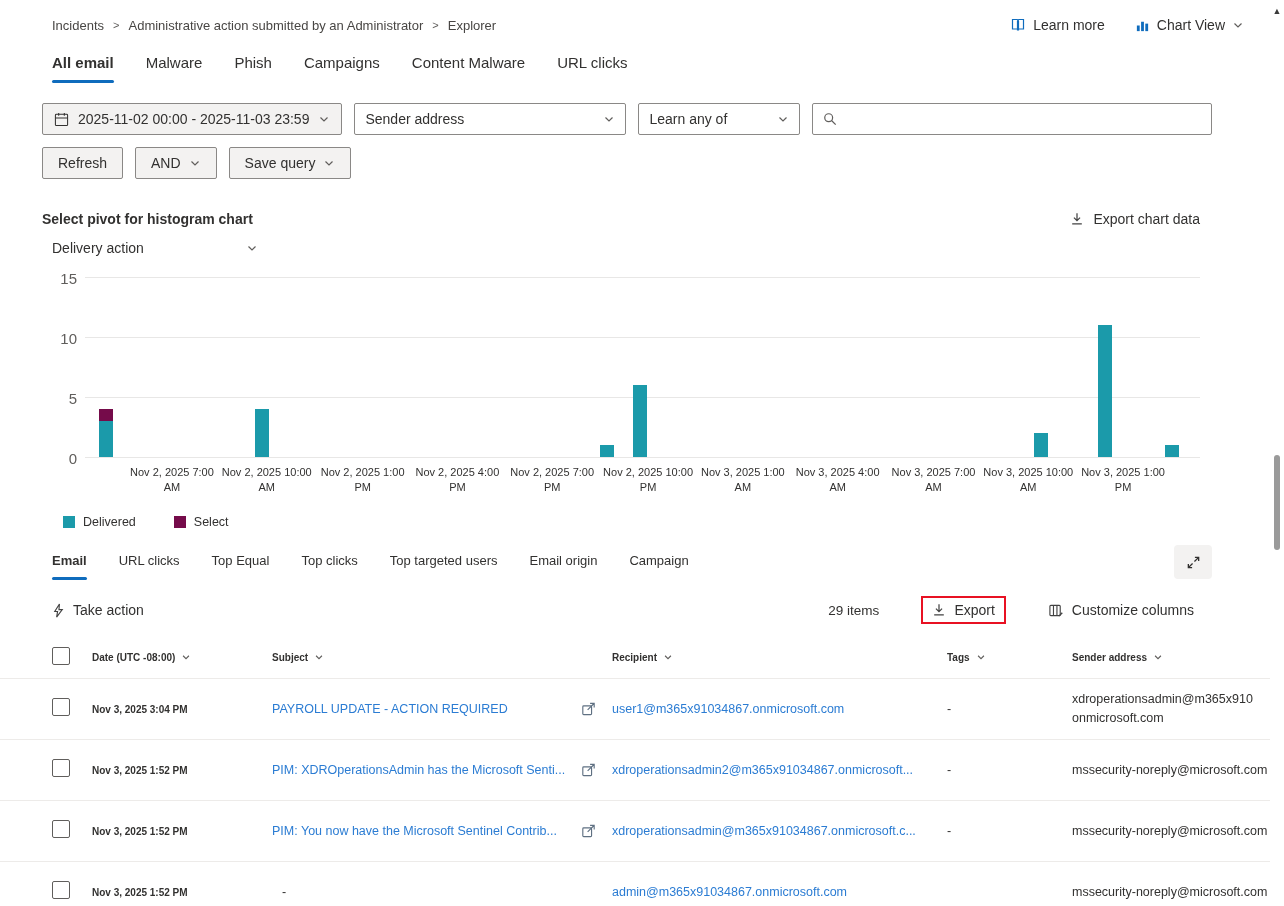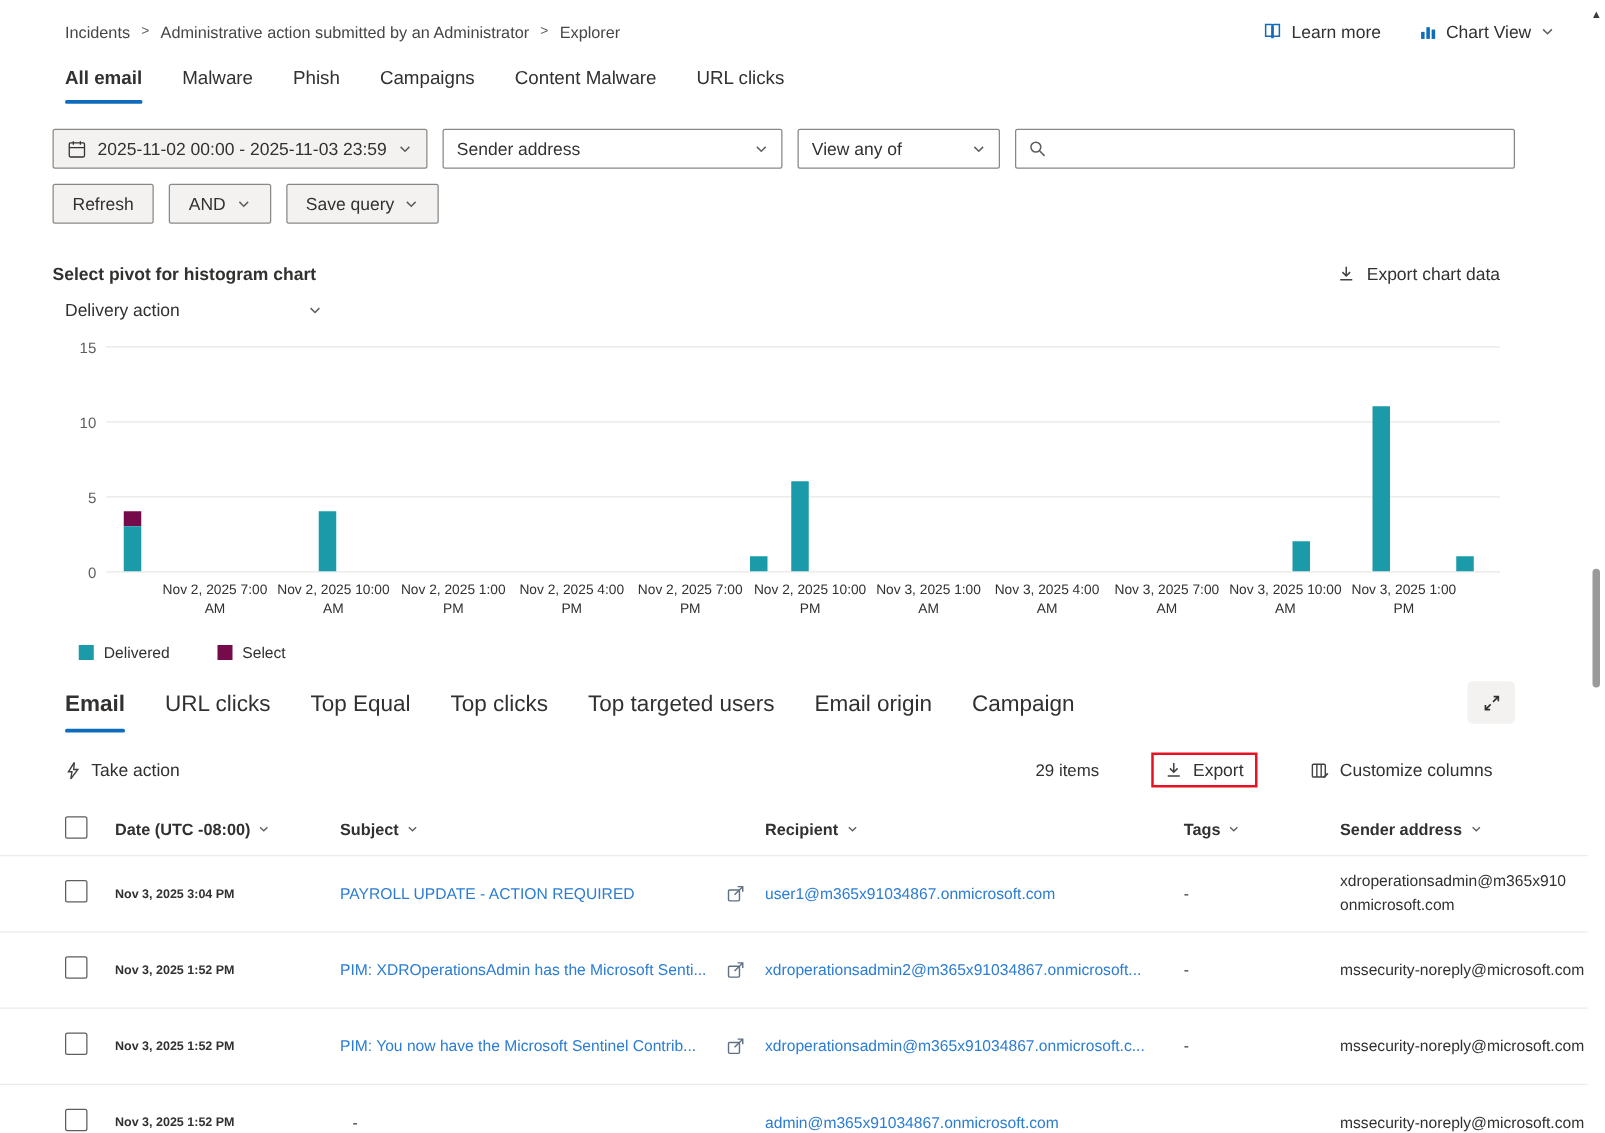--- a/index.html
+++ b/index.html
@@ -41,46 +41,46 @@
   
   .pivot-row{display:flex;justify-content:space-between;align-items:center;margin:32px 84px 0 42px;}
   .pivot-label{font-weight:700;font-size:14px;}
   .export-chart{display:flex;align-items:center;gap:9px;font-size:14px;cursor:pointer;}
   .pivot-select{margin:13px 0 0 52px;width:206px;display:flex;justify-content:space-between;align-items:center;
         font-size:14px;cursor:pointer;}
   .chev{color:#605e5c;}
 
   .plot{position:relative;margin:22px 84px 0 85px;height:180px;}
   .gridline{position:absolute;left:0;right:0;height:1px;background:#e8e7e6;}
-  .ylab{position:absolute;left:-34px;width:26px;text-align:right;font-size:12px;color:#605e5c;transform:translateY(50%);}
+  .ylab{position:absolute;left:-34px;width:26px;text-align:right;font-size:15px;color:#605e5c;transform:translateY(50%);}
   .bar{position:absolute;bottom:1px;width:14px;transform:translateX(-50%);display:flex;flex-direction:column;justify-content:flex-end;}
   .x-axis{position:relative;margin:7px 84px 0 85px;height:34px;}
   .xtick{position:absolute;transform:translateX(-50%);width:96px;text-align:center;font-size:11px;color:#323130;line-height:1.35;}
 
   .legend{display:flex;gap:38px;align-items:center;margin:16px 0 0 63px;font-size:12.5px;}
   .lg{display:flex;align-items:center;gap:8px;}
   .sw{width:12px;height:12px;display:inline-block;}
 
   
-  .tabs2{display:flex;gap:32px;margin:24px 0 0 52px;font-size:18px;position:relative;}
+  .tabs2{display:flex;gap:32px;margin:24px 0 0 52px;font-size:13px;position:relative;}
   .expand-btn{position:absolute;right:72px;top:-8px;width:38px;height:34px;background:#f3f2f1;border-radius:4px;
         display:flex;align-items:center;justify-content:center;cursor:pointer;}
 
   
   .cmdbar{display:flex;justify-content:space-between;align-items:center;margin:16px 90px 0 52px;}
   .cmd{display:flex;align-items:center;gap:8px;font-size:14px;cursor:pointer;}
   .cmd-right{display:flex;align-items:center;gap:42px;}
   .items-count{font-size:13.5px;}
   .red-box{border:2px solid #e81123;padding:4px 9px;display:flex;}
 
   
   .table{margin-top:12px;}
   .trow{display:grid;grid-template-columns:40px 180px 340px 335px 125px 220px;padding-left:52px;
         align-items:center;border-bottom:1px solid #edebe9;}
-  .thead{height:42px;font-size:13px;font-weight:700;}
+  .thead{height:42px;font-size:10px;font-weight:700;}
   .th{display:flex;align-items:center;gap:6px;cursor:pointer;}
   .checkbox{width:18px;height:18px;box-sizing:border-box;border:1px solid #605e5c;border-radius:2px;background:#fff;
         display:inline-block;cursor:pointer;}
   .trow-body{min-height:60px;}
   .date-cell{font-weight:700;font-size:10px;}
   .subject-cell{display:flex;align-items:center;justify-content:space-between;padding-right:16px;min-width:0;}
   .subject-link{color:#2b7cd3;font-size:12.5px;white-space:nowrap;overflow:hidden;text-overflow:ellipsis;cursor:pointer;}
   .ext{margin-left:10px;display:flex;align-items:center;}
   .ext.plain-dash{color:#323130;font-size:12.5px;}
   .recip{min-width:0;padding-right:14px;}
@@ -147,21 +147,21 @@
           <path d="M2.5 4.5L6 8l3.5-3.5"></path>
         </svg>
     </div>
     <div class="select sel-field">
       <span>Sender address</span>
       <svg class="chev" width="12" height="12" viewBox="0 0 12 12" fill="none" stroke="currentColor" stroke-width="1.2">
           <path d="M2.5 4.5L6 8l3.5-3.5"></path>
         </svg>
     </div>
     <div class="select sel-op">
-      <span>View any of</span>
+      <span>Learn any of</span>
       <svg class="chev" width="12" height="12" viewBox="0 0 12 12" fill="none" stroke="currentColor" stroke-width="1.2">
           <path d="M2.5 4.5L6 8l3.5-3.5"></path>
         </svg>
     </div>
     <div class="searchbox">
       <svg width="14" height="14" viewBox="0 0 16 16" fill="none" stroke="#605e5c" stroke-width="1.4">
           <circle cx="6.5" cy="6.5" r="4.5"></circle>
           <path d="M10 10l4.5 4.5"></path>
         </svg>
     </div>

